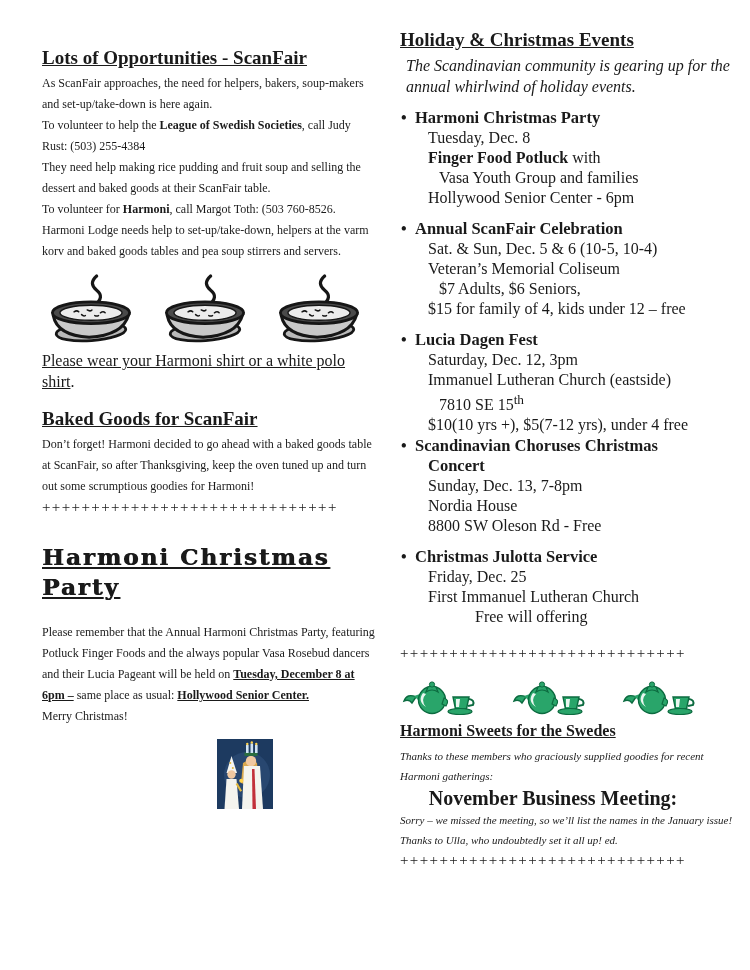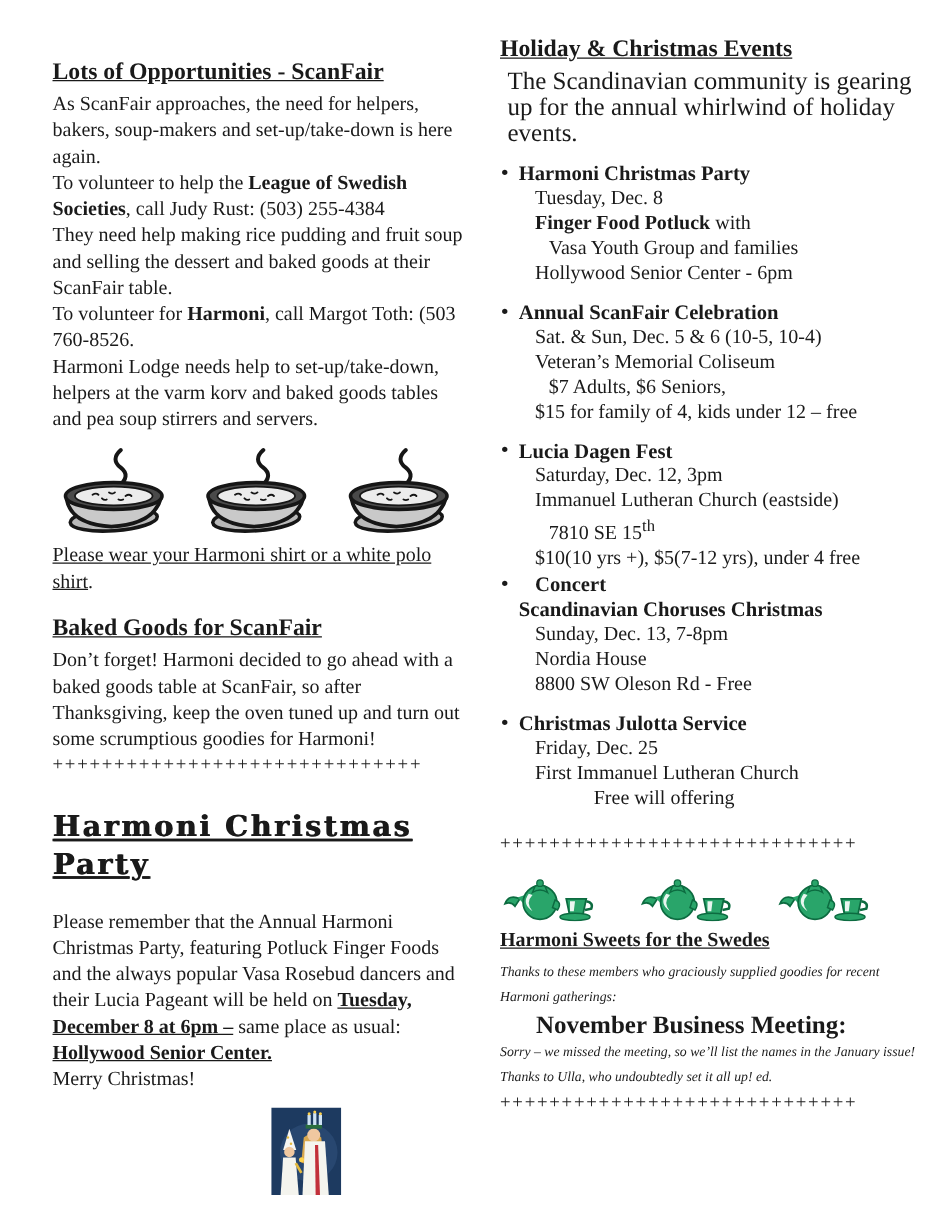--- a/index.html
+++ b/index.html
@@ -11,41 +11,41 @@
   }
   .col { position:absolute; }
   .col-left  { left:42px;  top:46px; width:334px; }
   .col-right { left:400px; top:28px; width:336px; }
 
   .heading {
     font-size:19px; font-weight:bold;
     text-decoration:underline;
     line-height:24px; margin-bottom:3px;
   }
-  .body-text { font-size:16px; line-height:21px; }
+  .body-text { font-size:12px; line-height:21px; }
   .b  { font-weight:bold; }
   .u  { text-decoration:underline; }
   .bu { font-weight:bold; text-decoration:underline; }
 
   .gothic-heading {
     font-family:"DejaVu Serif", serif;
     font-weight:bold; font-size:23px; line-height:30px;
     letter-spacing:2px;
     text-shadow:0.7px 0 0 currentColor;
     text-decoration:underline;
     margin-top:24px; margin-bottom:20px;
   }
 
   .plus-row { font-size:15px; line-height:21px; letter-spacing:1.4px; white-space:nowrap; overflow:hidden; }
 
   .soup-row { display:flex; justify-content:space-between; margin-top:8px; margin-bottom:2px; padding-right:8px; }
   .caption { font-size:16px; line-height:21px; }
 
   
-  .intro { font-size:20px; line-height:21px; padding-left:6px; }
+  .intro { font-size:16px; line-height:21px; padding-left:6px;font-style:italic; }
   .event { display:flex; margin-top:11px; font-size:16px; line-height:20px; }
   .event.tight { margin-top:1px; }
   .event .bullet { width:15px; font-weight:bold; padding-left:1px; }
   .event-title { font-weight:bold; font-size:16.5px; }
   .event-line { padding-left:13px; }
   .event-line.i2 { padding-left:24px; }
   .event-line.i3 { padding-left:60px; }
   .events-block { margin-top:4px; }
 
   .teapot-row { display:flex; gap:34px; margin-top:16px; margin-bottom:4px; }
@@ -193,22 +193,22 @@
         <div class="event-line">Saturday, Dec. 12, 3pm</div>
         <div class="event-line">Immanuel Lutheran Church (eastside)</div>
         <div class="event-line i2"><span>7810 SE 15</span><sup>th</sup></div>
         <div class="event-line">$10(10 yrs +), $5(7-12 yrs), under 4 free</div>
       </div>
     </div>
 
     <div class="event tight">
       <span class="bullet">•</span>
       <div class="event-body">
+        <div class="event-title">Scandinavian Choruses Christmas</div>
         <div class="event-title event-line">Concert</div>
-        <div class="event-title">Scandinavian Choruses Christmas</div>
         <div class="event-line">Sunday, Dec. 13, 7-8pm</div>
         <div class="event-line">Nordia House</div>
         <div class="event-line">8800 SW Oleson Rd - Free</div>
       </div>
     </div>
 
     <div class="event">
       <span class="bullet">•</span>
       <div class="event-body">
         <div class="event-title">Christmas Julotta Service</div>

